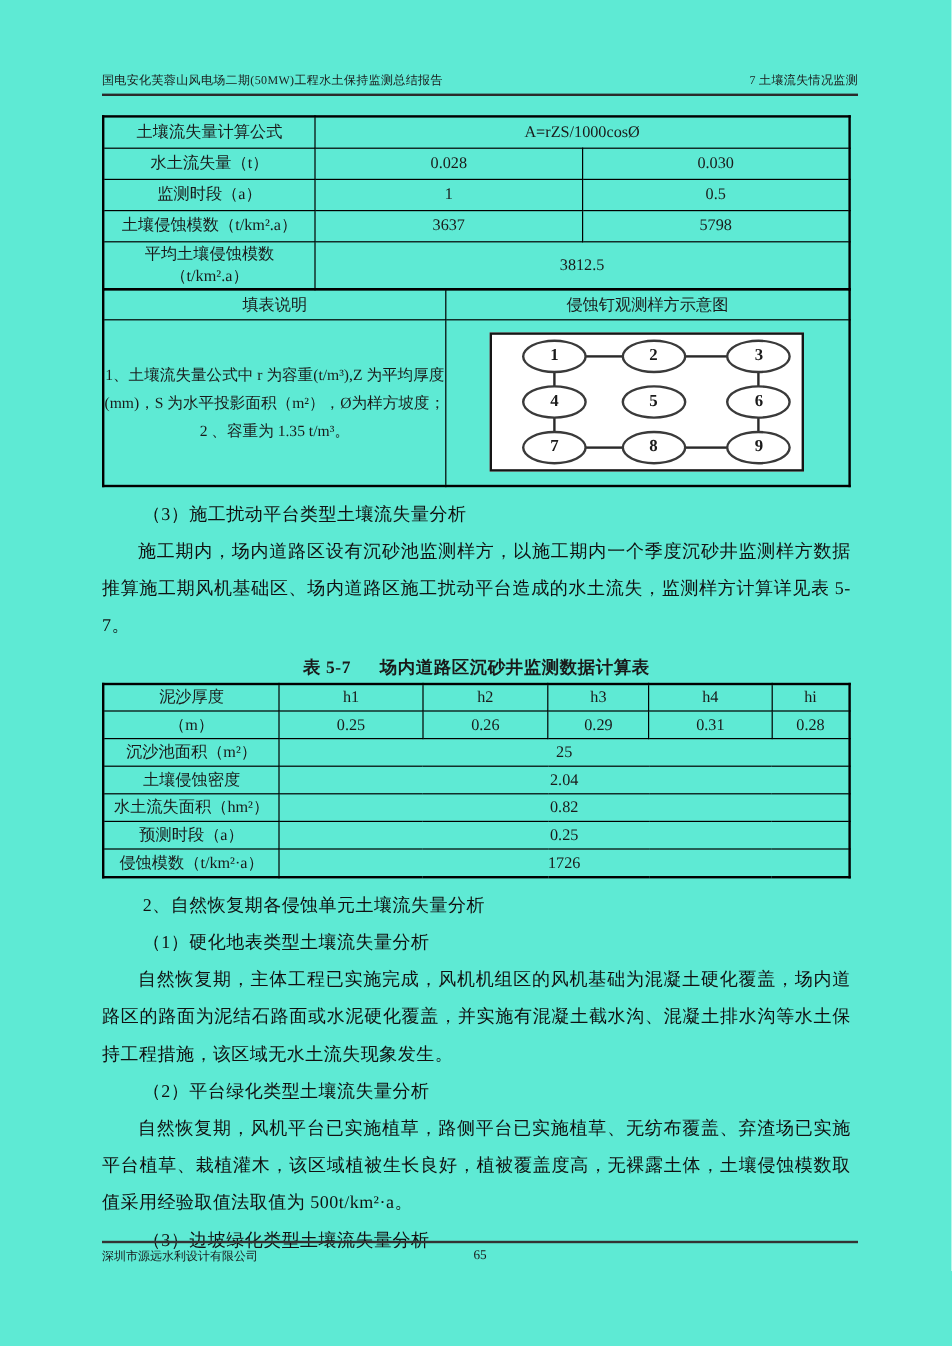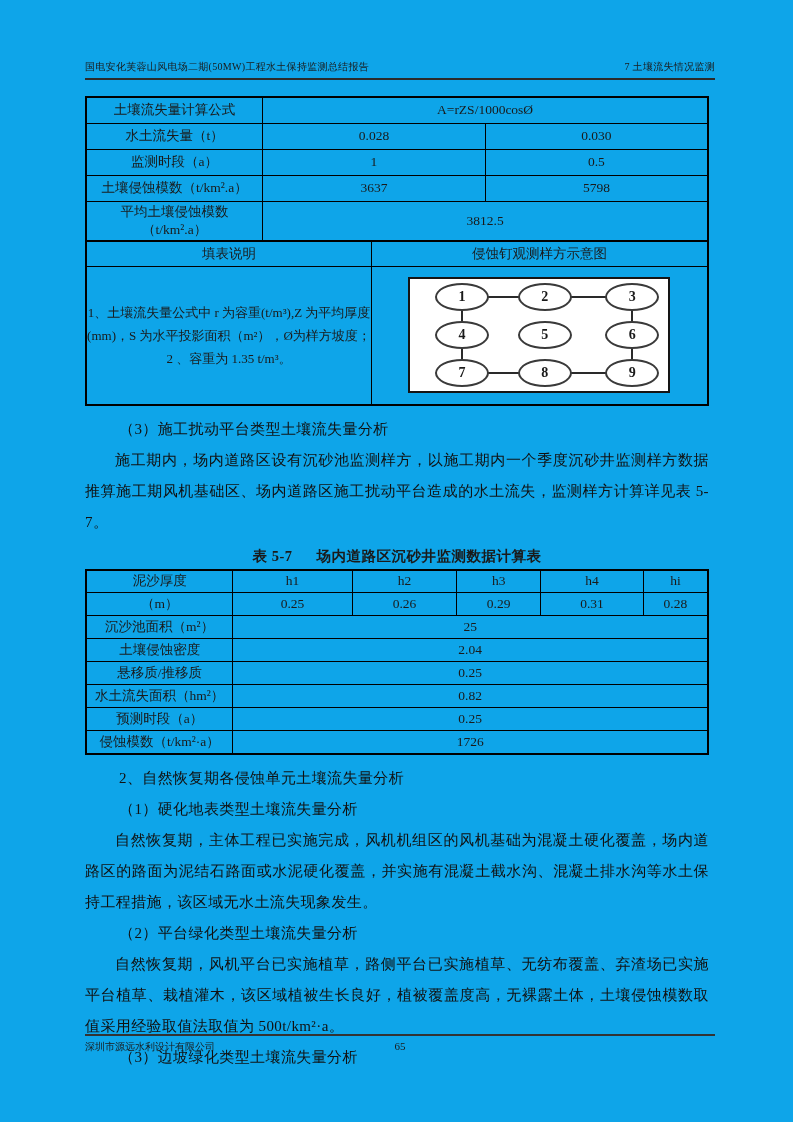--- a/index.html
+++ b/index.html
@@ -3,21 +3,21 @@
 <meta charset="utf-8">
 <style>
   * { margin: 0; padding: 0; box-sizing: border-box; }
   html, body { background: #ffffff; }
   body {
     width: 793px; height: 1122px;
     font-family: "Liberation Serif", "DejaVu Serif", serif;
     color: #1a1a1a;
     position: relative;
   }
-  .page { position: absolute; inset: 0; background: #0ea5e9; }
+  .page { position: absolute; inset: 0; background: #5eead4; }
 
   
   .doc-header {
     position: absolute; top: 60px; left: 85px; width: 630px;
     display: flex; justify-content: space-between; align-items: flex-end;
     font-size: 10px; letter-spacing: 0.3px;
     padding-bottom: 4px; border-bottom: 2px solid #2b2b2b;
   }
 
   
@@ -192,24 +192,20 @@
       </tr>
       <tr>
         <td>沉沙池面积（m²）</td>
         <td colspan="5">25</td>
       </tr>
       <tr>
         <td>土壤侵蚀密度</td>
         <td colspan="5">2.04</td>
       </tr>
       <tr>
-        <td>悬移质/推移质</td>
-        <td colspan="5">0.25</td>
-      </tr>
-      <tr>
         <td>水土流失面积（hm²）</td>
         <td colspan="5">0.82</td>
       </tr>
       <tr>
         <td>预测时段（a）</td>
         <td colspan="5">0.25</td>
       </tr>
       <tr>
         <td>侵蚀模数（t/km²·a）</td>
         <td colspan="5">1726</td>

